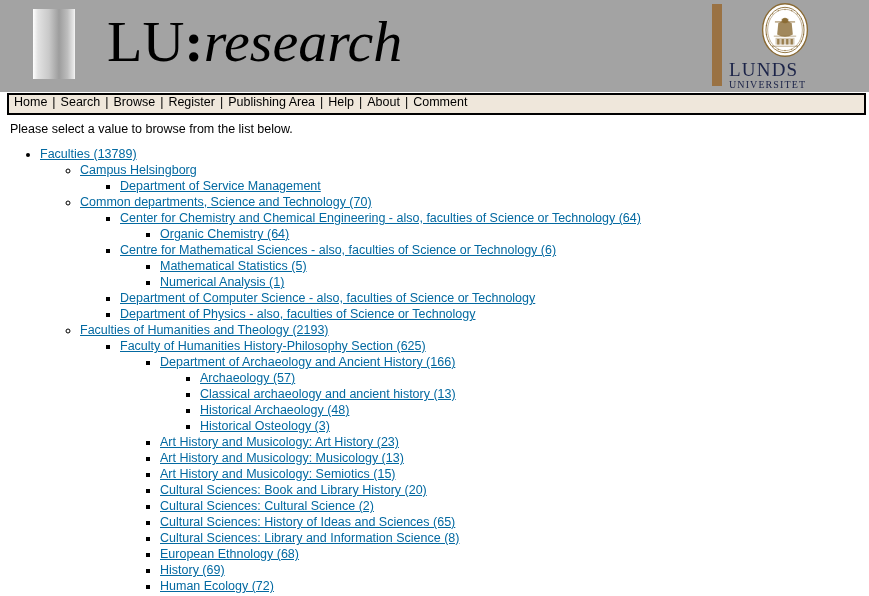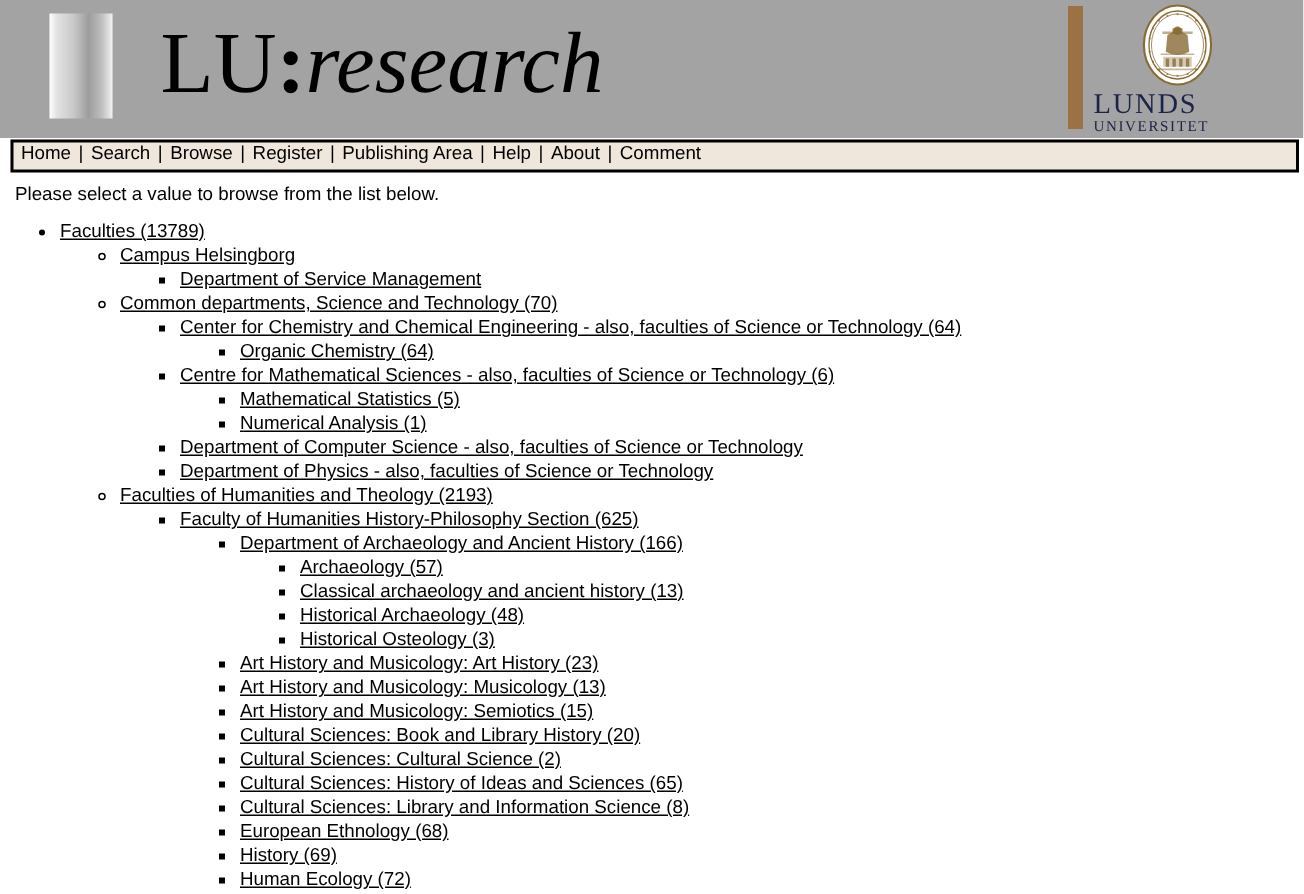--- a/index.html
+++ b/index.html
@@ -125,21 +125,21 @@
     list-style-type: square;
   }
   ul.tree li {
     font-size: 12.5px;
     line-height: 16px;
     color: #000000;
     margin: 0;
     padding: 0;
   }
   ul.tree li > a {
-    color: #000000;
+    color: #0369a1;
     text-decoration: underline;
     font-size: 12.5px;
   }
   ul.tree li::marker { color: #000000; }
 </style>
 </head>
 <body>
 
 <div class="header">
 

